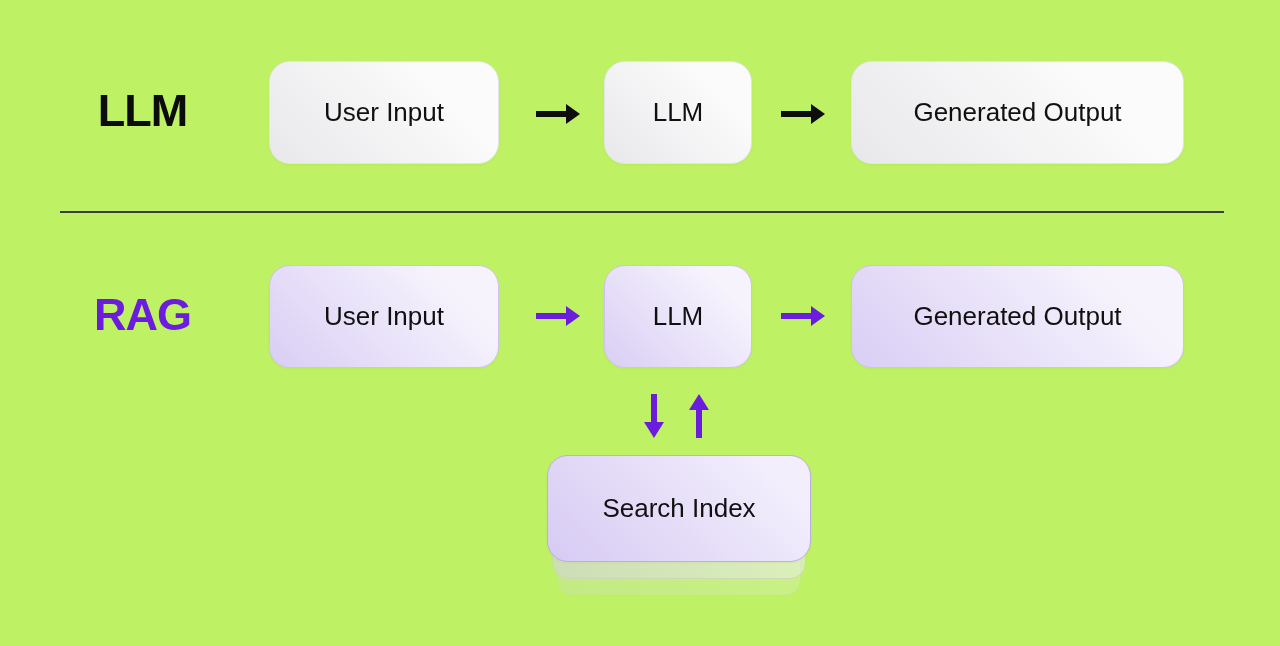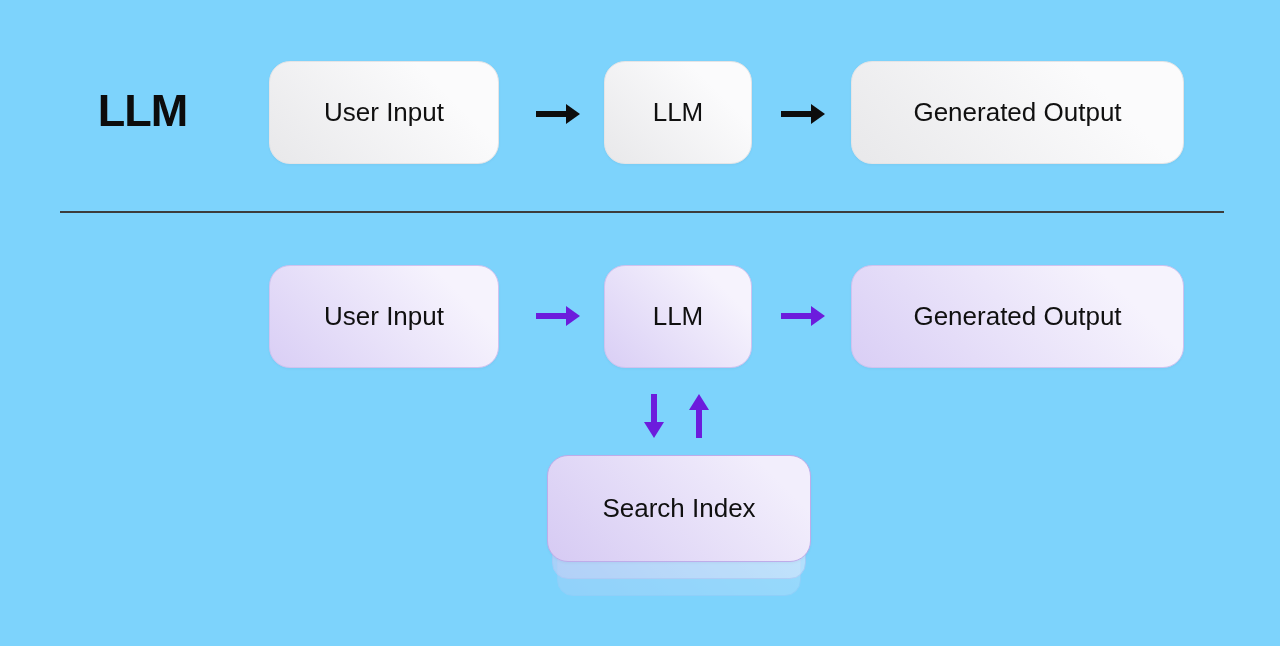--- a/index.html
+++ b/index.html
@@ -5,21 +5,21 @@
   html, body {
     margin: 0;
     padding: 0;
     background: #ffffff;
     font-family: "Liberation Sans", "DejaVu Sans", sans-serif;
   }
   .canvas {
     position: relative;
     width: 1280px;
     height: 646px;
-    background: #7dd3fc;
+    background: #bef264;
     overflow: hidden;
   }
   .row-label {
     position: absolute;
     left: 60px;
     width: 165px;
     height: 48px;
     line-height: 46px;
     text-align: center;
     font-size: 45px;
@@ -93,20 +93,21 @@
     <line x1="2" y1="15" x2="34" y2="15" stroke="#0d0d0d" stroke-width="6"></line>
     <polygon points="32,5 46,15 32,25" fill="#0d0d0d"></polygon>
   </svg>
 
   <div class="box gray" style="left:851px; top:61px; width:331px; height:101px;">
     <span>Generated Output</span>
   </div>
 
   <div class="divider"></div>
 
+  <div class="row-label rag" style="top:292px;">RAG</div>
 
   <div class="box purple" style="left:269px; top:265px; width:228px; height:101px;">
     <span>User Input</span>
   </div>
 
   <svg class="arrow" style="left:534px; top:301px;" width="48" height="30" viewBox="0 0 48 30">
     <line x1="2" y1="15" x2="34" y2="15" stroke="#6c1cdc" stroke-width="6"></line>
     <polygon points="32,5 46,15 32,25" fill="#6c1cdc"></polygon>
   </svg>
 

